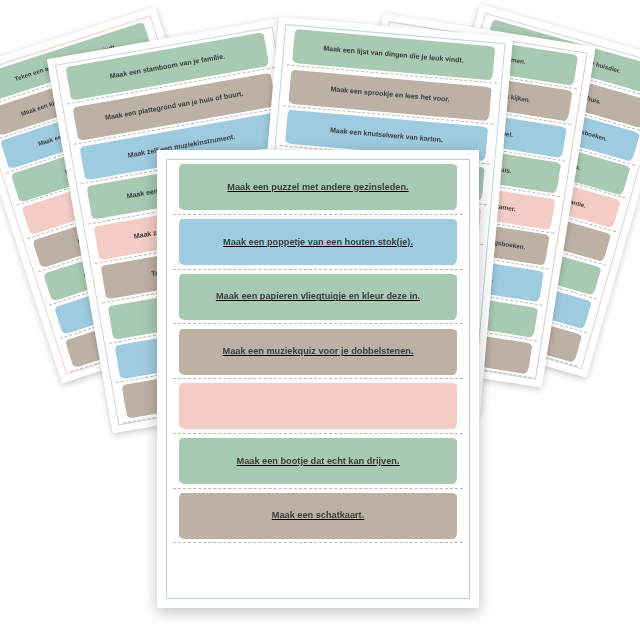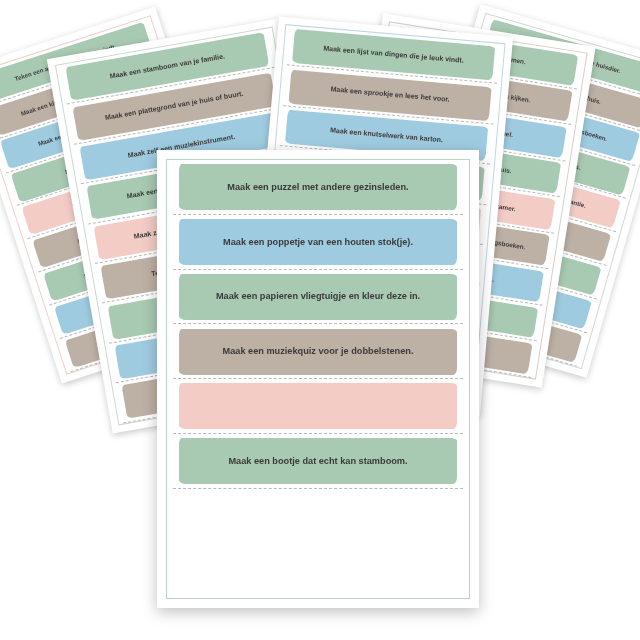--- a/index.html
+++ b/index.html
@@ -127,20 +127,21 @@
   
   #card-front {
     width: 322px; height: 458px;
     left: 157px; top: 150px;
     z-index: 10;
     box-shadow: 0 4px 14px rgba(0,0,0,0.25);
   }
   #card-front .inner {
     left: 9px; right: 9px; top: 9px; bottom: 9px;
     border: 1.5px solid #bcd4c4;
+    text-decoration: underline;
   }
   #card-front .row {
     height: 12.5%;
   }
   #card-front .txt {
     font-size: 9.2px;
     font-weight: 700;
   }
 </style>
 </head>
@@ -369,18 +370,22 @@
         </div>
         <div class="row dashed">
           <div class="swatch" style="background: rgb(189, 176, 164);"></div>
           <div class="txt">Maak een muziekquiz voor je dobbelstenen.</div>
         </div>
         <div class="row dashed">
           <div class="swatch" style="background: rgb(243, 204, 198);"></div>
         </div>
         <div class="row dashed">
           <div class="swatch" style="background: rgb(168, 201, 178);"></div>
-          <div class="txt">Maak een bootje dat echt kan stamboom.</div>
+          <div class="txt">Maak een bootje dat echt kan drijven.</div>
+        </div>
+        <div class="row dashed">
+          <div class="swatch" style="background: rgb(189, 176, 164);"></div>
+          <div class="txt">Maak een schatkaart.</div>
         </div>
       </div>
   </div>
 
 </div>
 
 </body></html>

